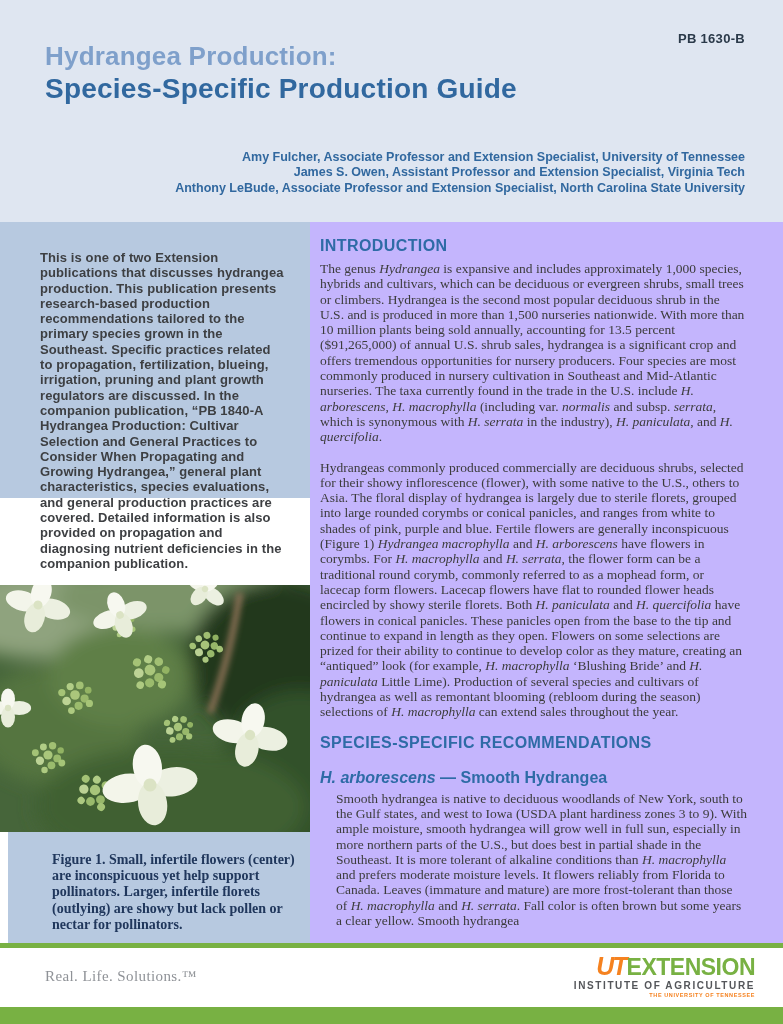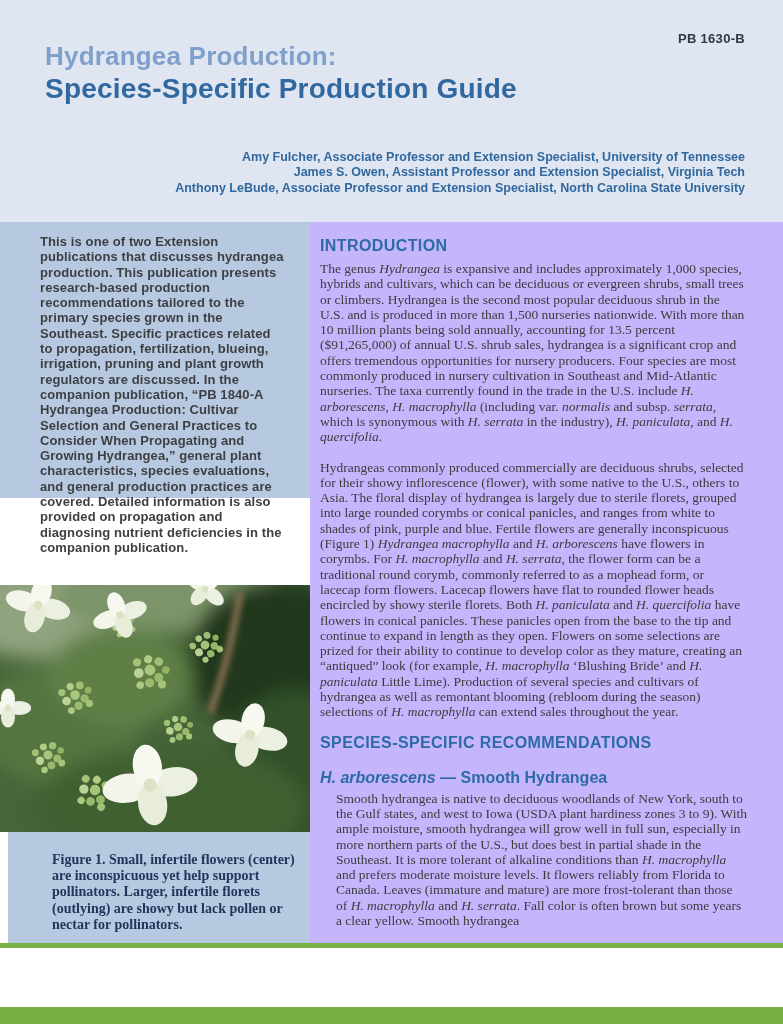--- a/index.html
+++ b/index.html
@@ -14,21 +14,21 @@
   
   .header{position:absolute;left:0;top:0;width:783px;height:222px;background:var(--header-bg);}
   .pub-number{position:absolute;top:31px;right:38px;font-size:13px;font-weight:bold;color:var(--pub-text);letter-spacing:.3px;}
   .title{position:absolute;left:45px;top:41px;line-height:1.18;}
   .title .l1{font-size:26px;font-weight:bold;color:var(--title-light);letter-spacing:.2px;}
   .title .l2{font-size:28px;font-weight:bold;color:var(--title-blue);letter-spacing:.2px;}
   .authors{position:absolute;right:38px;top:150px;text-align:right;color:var(--title-blue);
            font-size:12.5px;font-weight:bold;line-height:15.4px;}
   
   .side-note{position:absolute;left:0;top:222px;width:310px;height:276px;background:var(--panel-bg);
-             padding:12px 26px 0 40px;}
+             padding:28px 26px 0 40px;}
   .side-note p{font-size:13px;font-weight:600;line-height:15.3px;color:var(--sidebar-text);letter-spacing:.1px;}
   .photo{position:absolute;left:0;top:585px;width:310px;height:247px;overflow:hidden;}
   .photo svg{display:block;width:310px;height:247px;}
   .caption-panel{position:absolute;left:0;top:832px;width:310px;height:111px;background:var(--panel-bg);
                  padding:20px 18px 0 44px;margin-left:8px;}
   .caption-panel p{font-family:"Liberation Serif",serif;font-weight:bold;font-size:14px;line-height:16.2px;
                    color:var(--caption-text);}
   
   .main{position:absolute;left:310px;top:222px;width:473px;height:721px;background:#c4b5fd;
         padding:15px 36px 0 10px;}
@@ -143,15 +143,25 @@
     <p class="body p1">The genus <i>Hydrangea</i> is expansive and includes approximately 1,000 species, hybrids and cultivars, which can be deciduous or evergreen shrubs, small trees or climbers. Hydrangea is the second most popular deciduous shrub in the U.S. and is produced in more than 1,500 nurseries nationwide. With more than 10 million plants being sold annually, accounting for 13.5 percent ($91,265,000) of annual U.S. shrub sales, hydrangea is a significant crop and offers tremendous opportunities for nursery producers. Four species are most commonly produced in nursery cultivation in Southeast and Mid-Atlantic nurseries. The taxa currently found in the trade in the U.S. include <i>H. arborescens</i>, <i>H. macrophylla</i> (including var. <i>normalis</i> and subsp. <i>serrata</i>, which is synonymous with <i>H. serrata</i> in the industry), <i>H. paniculata</i>, and <i>H. quercifolia</i>.</p>
     <p class="body p2">Hydrangeas commonly produced commercially are deciduous shrubs, selected for their showy inflorescence (flower), with some native to the U.S., others to Asia. The floral display of hydrangea is largely due to sterile florets, grouped into large rounded corymbs or conical panicles, and ranges from white to shades of pink, purple and blue. Fertile flowers are generally inconspicuous (Figure 1) <i>Hydrangea macrophylla</i> and <i>H. arborescens</i> have flowers in corymbs. For <i>H. macrophylla</i> and <i>H. serrata</i>, the flower form can be a traditional round corymb, commonly referred to as a mophead form, or lacecap form flowers. Lacecap flowers have flat to rounded flower heads encircled by showy sterile florets. Both <i>H. paniculata</i> and <i>H. quercifolia</i> have flowers in conical panicles. These panicles open from the base to the tip and continue to expand in length as they open. Flowers on some selections are prized for their ability to continue to develop color as they mature, creating an “antiqued” look (for example, <i>H. macrophylla</i> ‘Blushing Bride’ and <i>H. paniculata</i> Little Lime). Production of several species and cultivars of hydrangea as well as remontant blooming (rebloom during the season) selections of <i>H. macrophylla</i> can extend sales throughout the year.</p>
     <div class="h-section h-species">SPECIES-SPECIFIC RECOMMENDATIONS</div>
     <div class="h-sub">
       <span class="sp">H. arborescens</span><span> — </span><span>Smooth Hydrangea</span>
     </div>
     <p class="body p3">Smooth hydrangea is native to deciduous woodlands of New York, south to the Gulf states, and west to Iowa (USDA plant hardiness zones 3 to 9). With ample moisture, smooth hydrangea will grow well in full sun, especially in more northern parts of the U.S., but does best in partial shade in the Southeast. It is more tolerant of alkaline conditions than <i>H. macrophylla</i> and prefers moderate moisture levels. It flowers reliably from Florida to Canada. Leaves (immature and mature) are more frost-tolerant than those of <i>H. macrophylla</i> and <i>H. serrata</i>. Fall color is often brown but some years a clear yellow. Smooth hydrangea</p>
   </div>
 
   <div class="rule"></div>
+  <div class="footer">
+    <div class="tagline">Real. Life. Solutions.™</div>
+    <div class="logo">
+      <div class="logo-row">
+        <span class="logo-ut">UT</span><span class="logo-ext">EXTENSION</span>
+      </div>
+      <div class="logo-institute">INSTITUTE OF AGRICULTURE</div>
+      <div class="logo-univ">THE UNIVERSITY OF TENNESSEE</div>
+    </div>
+  </div>
   <div class="bottom-bar"></div>
 
 </div>
 
 </body></html>

